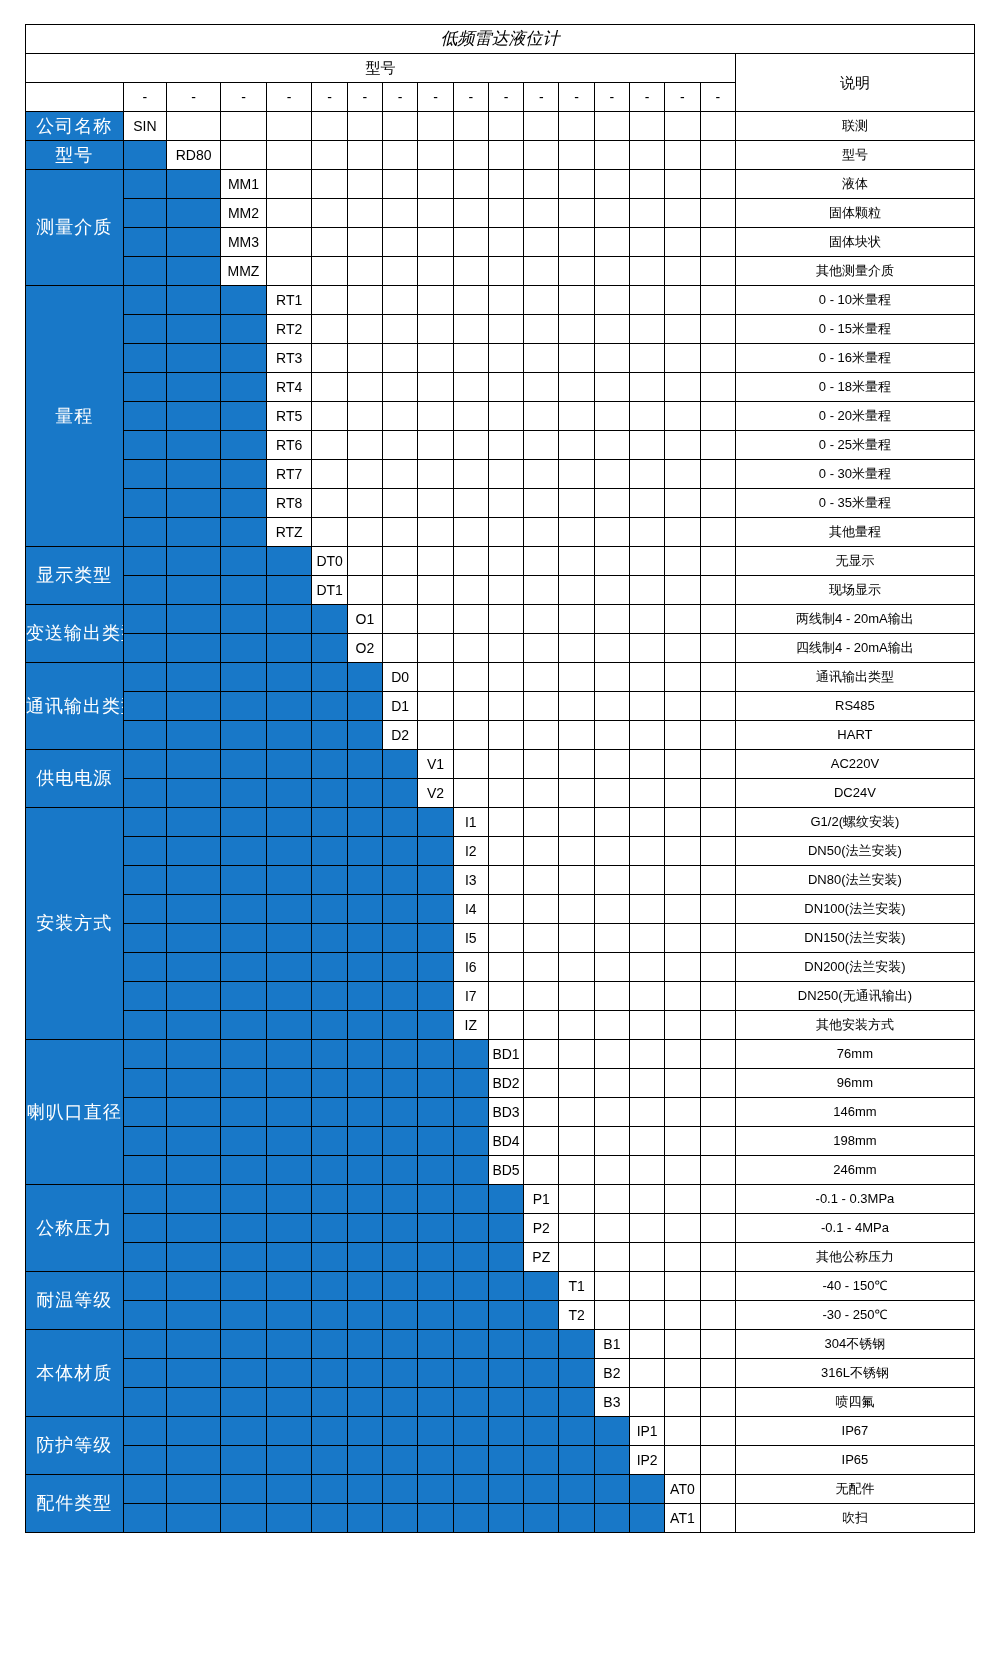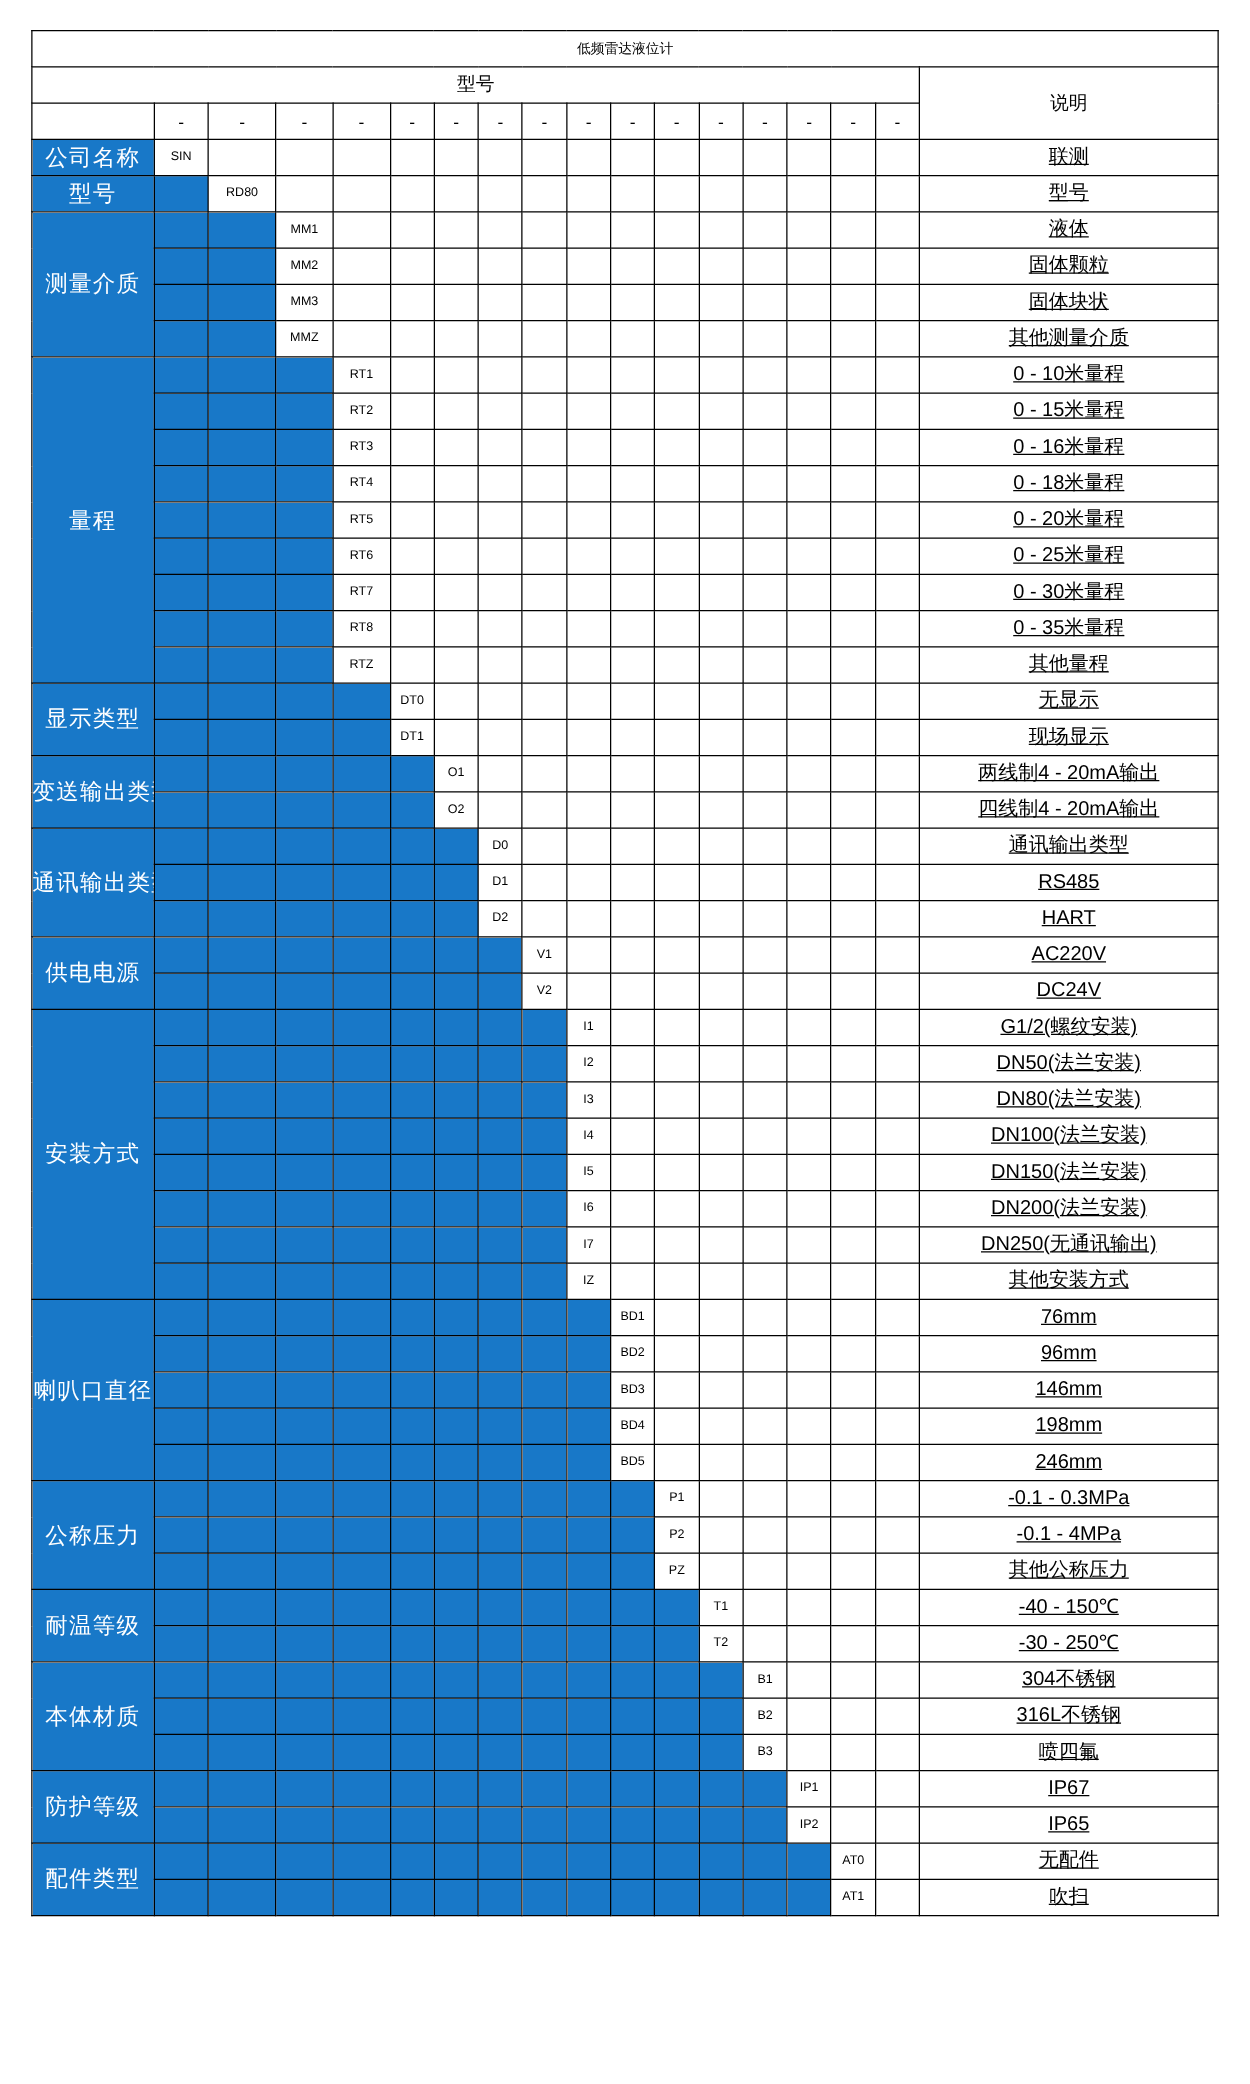--- a/index.html
+++ b/index.html
@@ -34,37 +34,37 @@
     line-height: 1.15;
     white-space: nowrap;
     overflow: hidden;
   }
   td.blue {
     background: #1878c8;
     color: #ffffff;
   }
   td.title {
     height: 30px;
-    font-size: 11px;
+    font-size: 17px;
+    font-style: italic;
   }
   td.hdr {
     height: 30px;
     font-size: 15px;
   }
   td.dash {
     font-size: 14px;
     color: #000000;
   }
   td.code {
-    font-size: 10px;
+    font-size: 14px;
     text-align: center;
   }
   td.desc {
-    font-size: 16px;
-    text-decoration: underline;
+    font-size: 13px;
   }
   td.grouplabel {
     font-size: 18px;
     letter-spacing: 1px;
   }
   td.smallpad {
     padding: 0 2px;
   }
 </style>
 </head>

